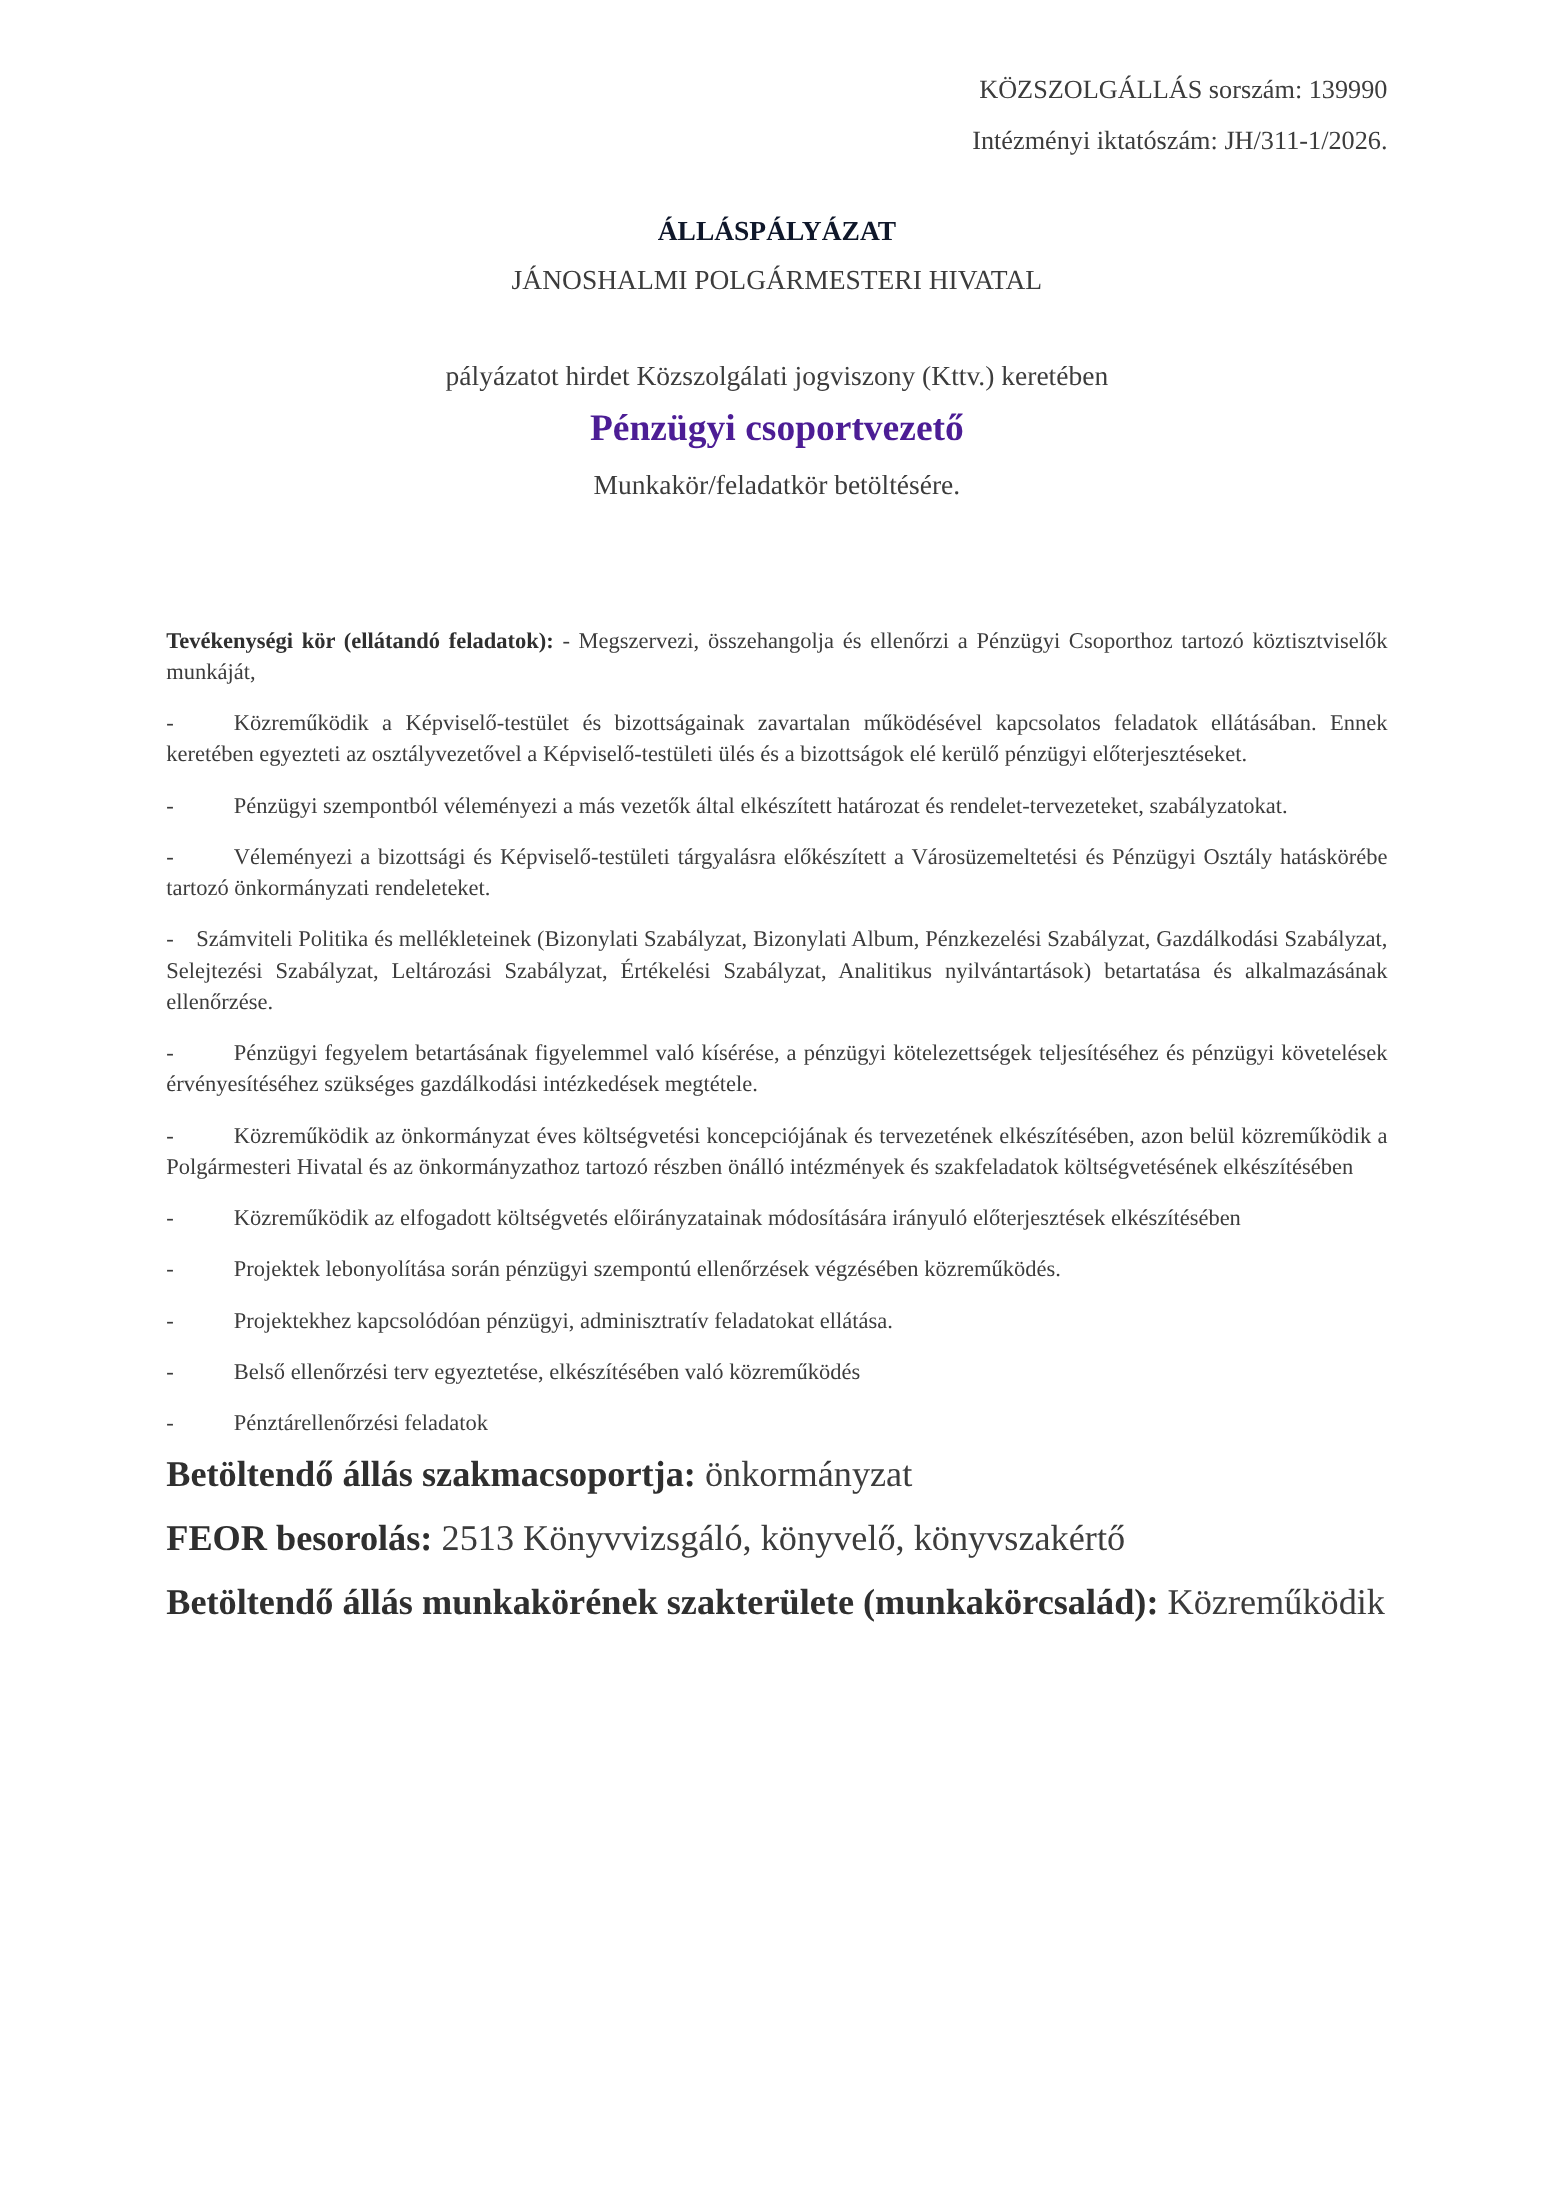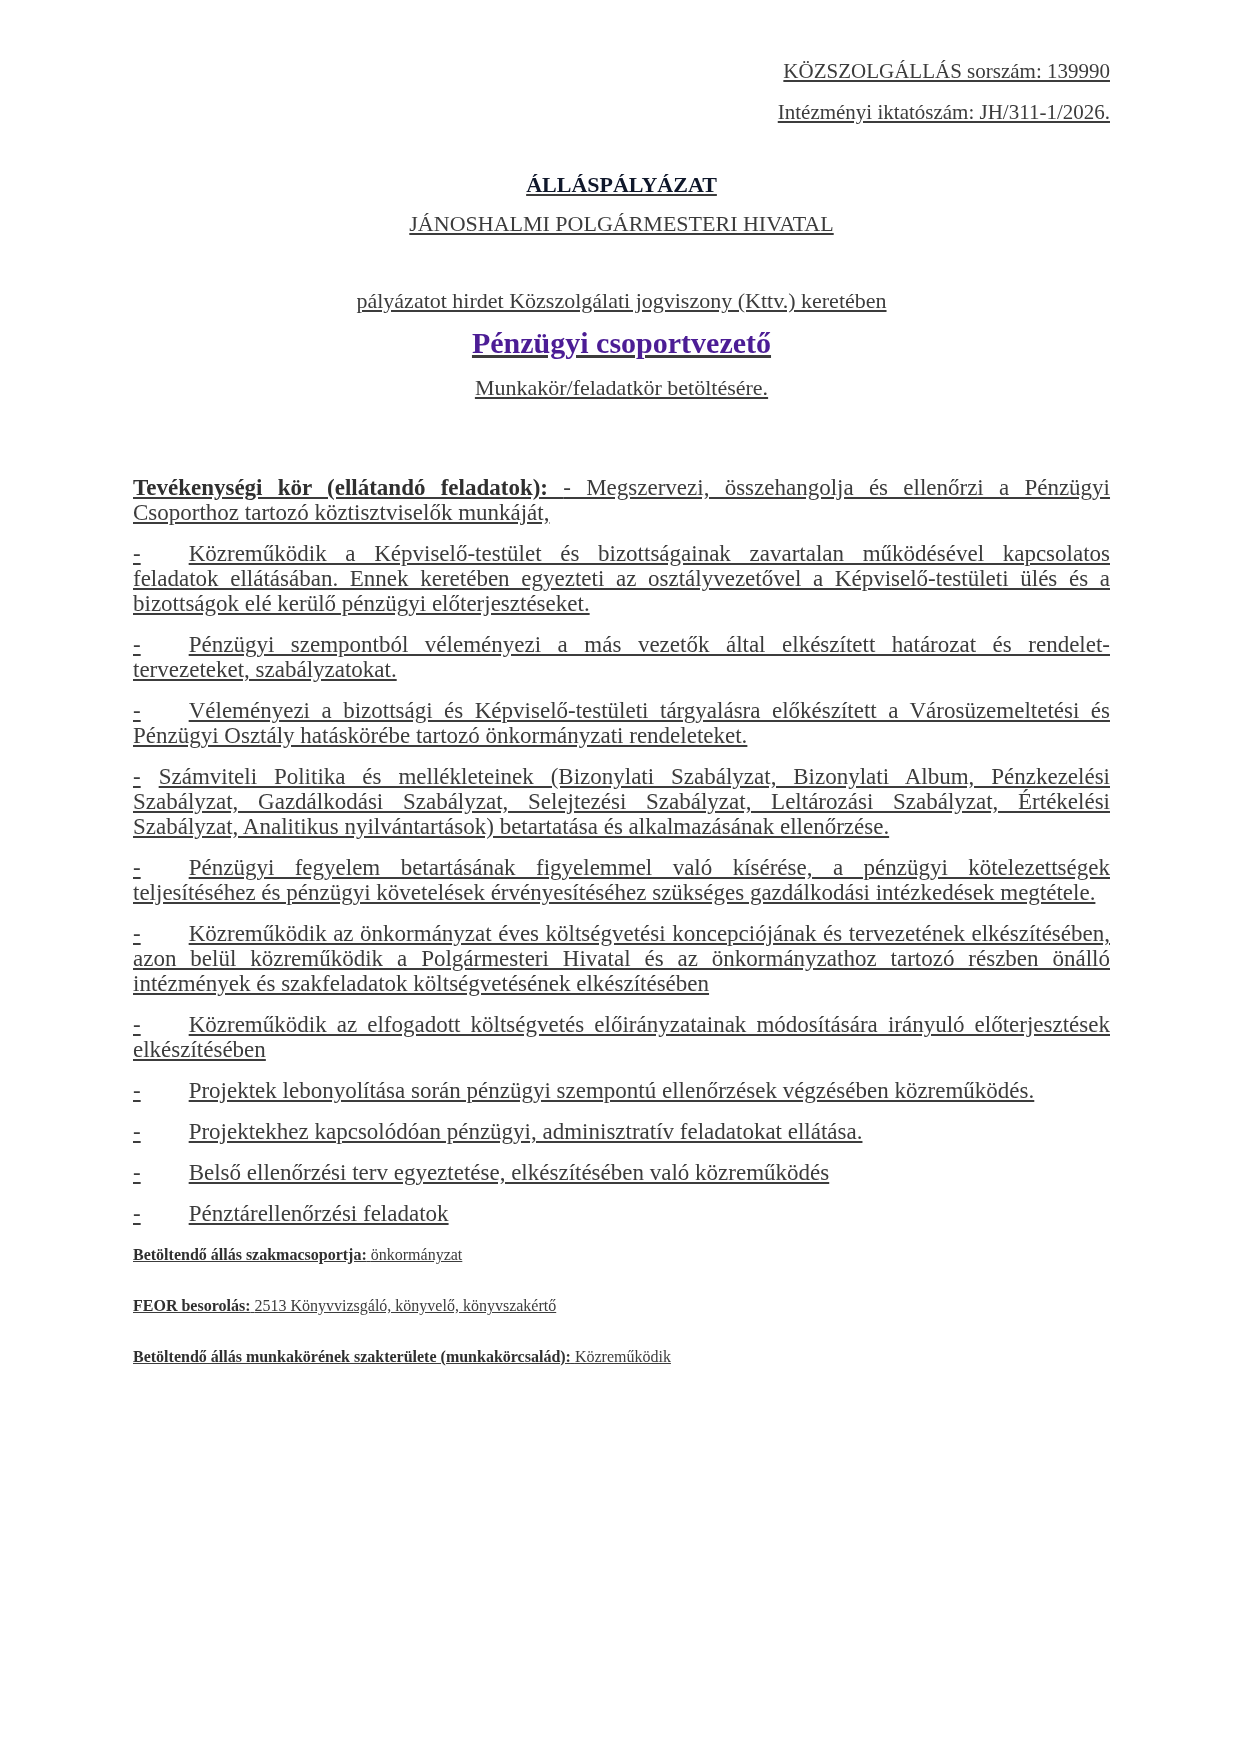--- a/index.html
+++ b/index.html
@@ -10,21 +10,20 @@
   .page {
     position: relative;
     width: 1241px;
     height: 1466px;
     box-sizing: border-box;
     padding: 58px 131px 0 133px;
     background: #ffffff;
     font-family: "Liberation Serif", "DejaVu Serif", serif;
     color: #3c3c3c;
     overflow: hidden;
-    text-decoration: underline;
   }
   strong { font-weight: bold; color: #2f2f2f; }
 
   
   .doc-header {
     text-align: right;
     font-size: 21px;
     line-height: 26px;
   }
   .doc-header p { margin: 0 0 15px 0; }
@@ -33,33 +32,33 @@
   .title-block { text-align: center; margin-top: 46px; }
   .title-block p { margin: 0; }
   .t-heading  { font-size: 22px; font-weight: bold; color: #0f172a; line-height: 27px; }
   .t-org      { font-size: 22px; line-height: 27px; margin-top: 12px !important; }
   .t-announce { font-size: 22px; line-height: 27px; margin-top: 50px !important; }
   .t-position { font-size: 30px; font-weight: bold; color: #4c1d95; line-height: 38px; margin-top: 10px !important; }
   .t-sub      { font-size: 22px; line-height: 27px; margin-top: 12px !important; }
 
   
   .body-block {
-    margin-top: 74px;
-    font-size: 23px;
+    margin-top: 99px;
+    font-size: 18px;
     line-height: 25px;
     text-align: justify;
   }
   .para { margin: 0 0 16px 0; }
   .bullet { display: inline; }
   .tab { display: inline-block; width: 48px; height: 1px; }
   .tab.sm { width: 18px; }
 
   
   .details-block {
-    font-size: 16px;
+    font-size: 29px;
     line-height: 26px;
   }
   .details-block p { margin: 0 0 25px 0; }
 </style>
 </head>
 <body>
 
 <div class="page">
 
   <div class="doc-header">

